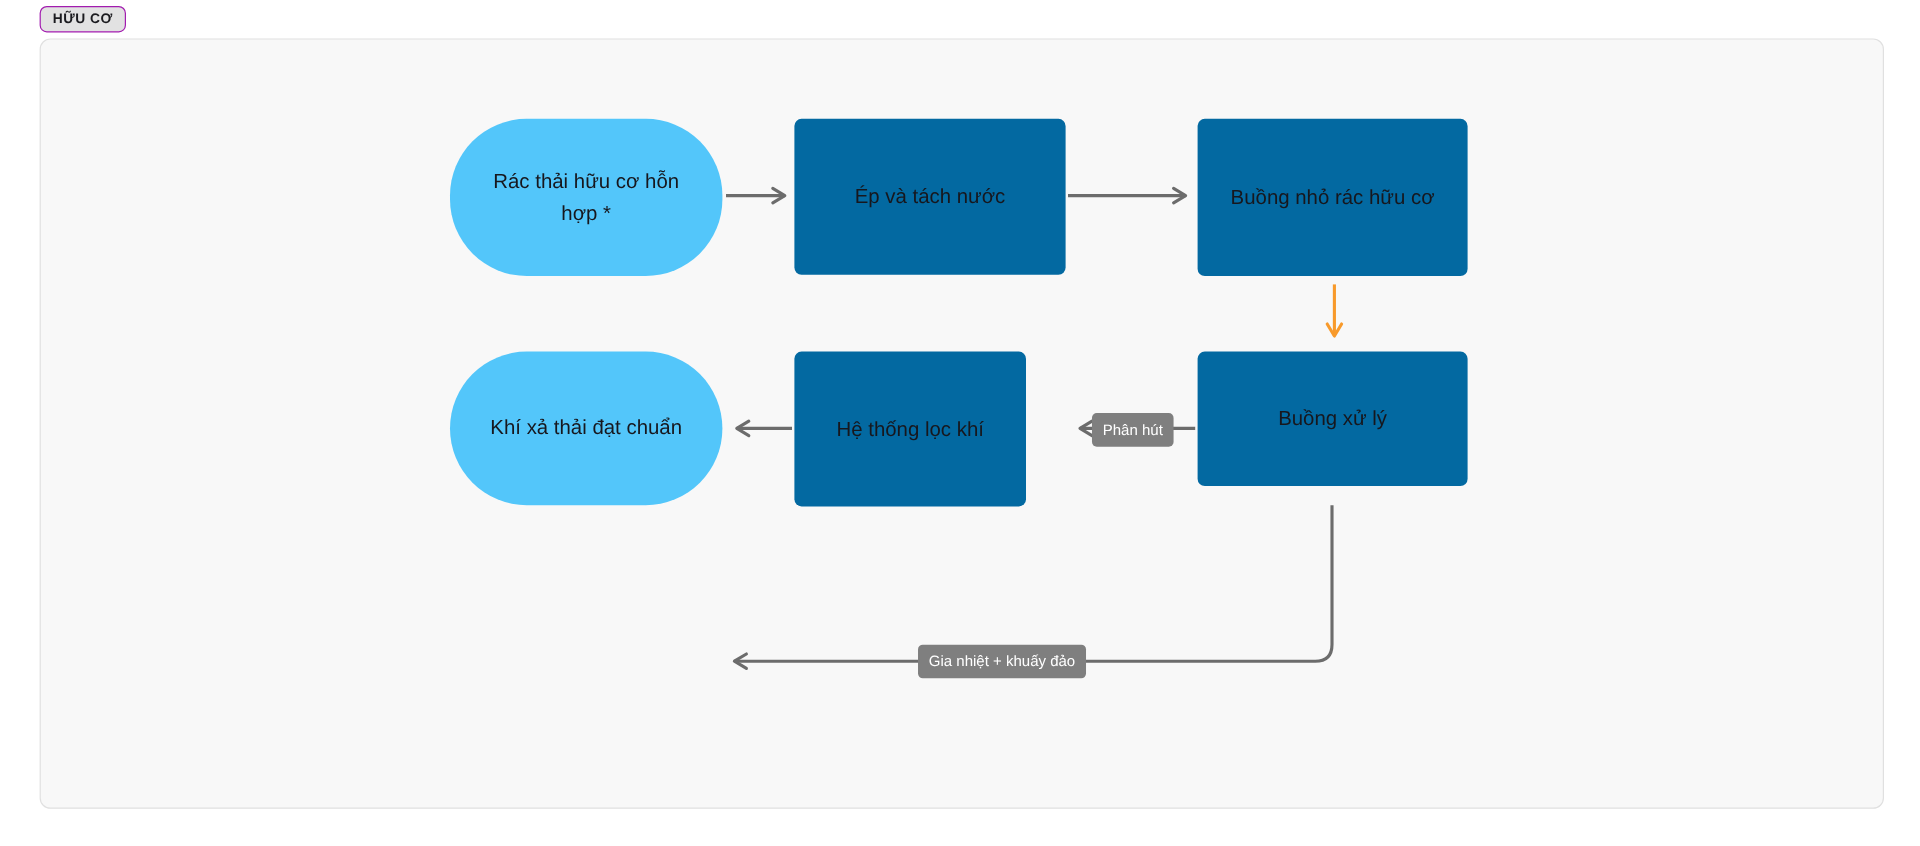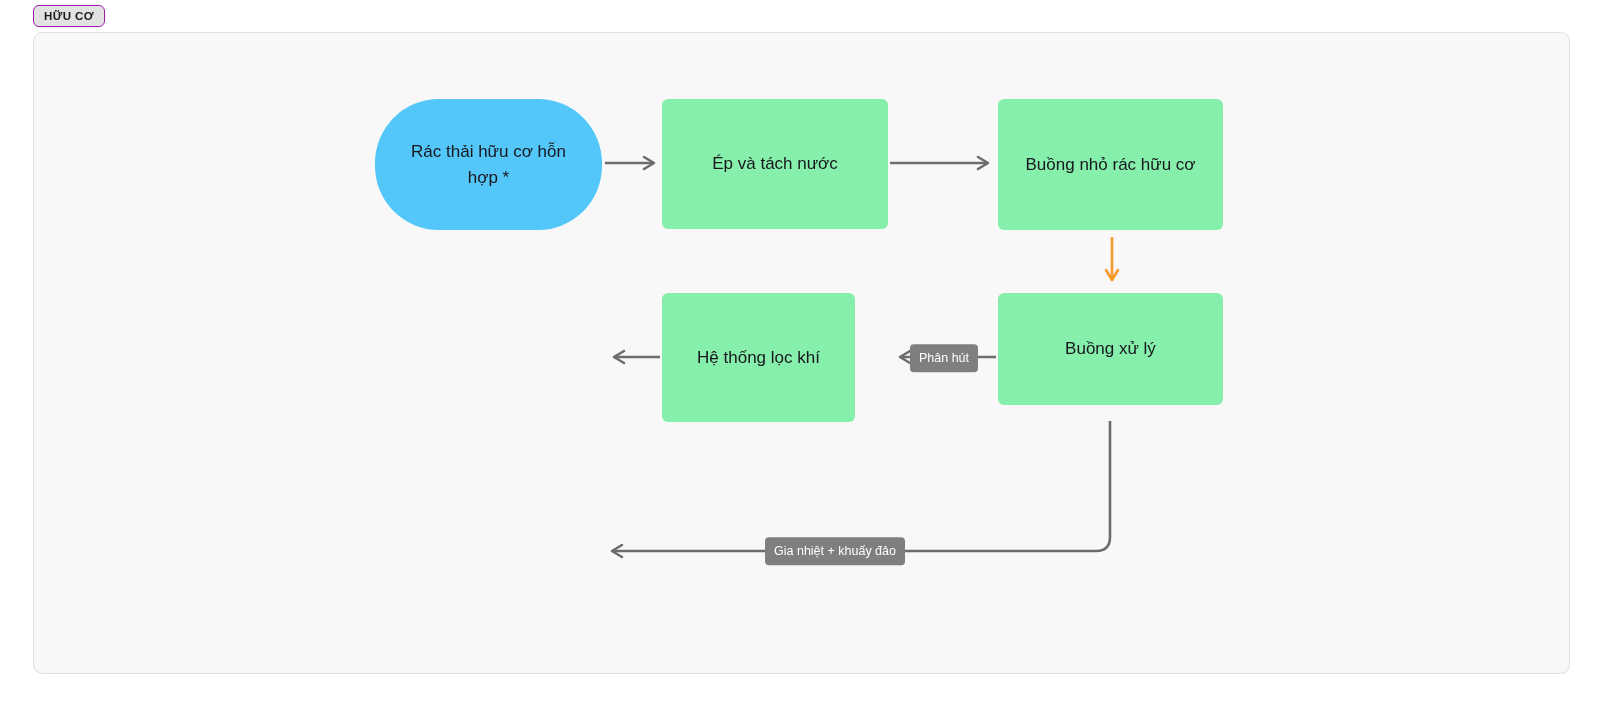--- a/index.html
+++ b/index.html
@@ -34,21 +34,21 @@
     pointer-events: none;
   }
 
   .node {
     position: absolute;
     display: flex; align-items: center; justify-content: center;
     text-align: center;
     font-size: 17px; line-height: 1.5;
     color: #17171d;
   }
-  .node.process { background: #86efac; border-radius: 6px; padding: 0 10px; }
+  .node.process { background: #0369a1; border-radius: 6px; padding: 0 10px; }
   .node.terminal { background: #53c6fa; border-radius: 64px; padding: 0 26px; }
 
   .edge-label {
     position: absolute;
     transform: translate(-50%, -50%);
     background: #7f7f7f; color: #ffffff;
     font-size: 12.5px; line-height: 1;
     padding: 8px 9px 7px;
     border-radius: 4px;
     white-space: nowrap;
@@ -85,20 +85,23 @@
   </div>
 
   <div class="node process" style="left:662px; top:99px; width:226px; height:130px;">
     <span>Ép và tách nước</span>
   </div>
 
   <div class="node process" style="left:998px; top:99px; width:225px; height:131px;">
     <span>Buồng nhỏ rác hữu cơ</span>
   </div>
 
+  <div class="node terminal" style="left:375px; top:293px; width:227px; height:128px;">
+    <span>Khí xả thải đạt chuẩn</span>
+  </div>
 
   <div class="node process" style="left:662px; top:293px; width:193px; height:129px;">
     <span>Hệ thống lọc khí</span>
   </div>
 
   <div class="node process" style="left:998px; top:293px; width:225px; height:112px;">
     <span>Buồng xử lý</span>
   </div>
 
 

